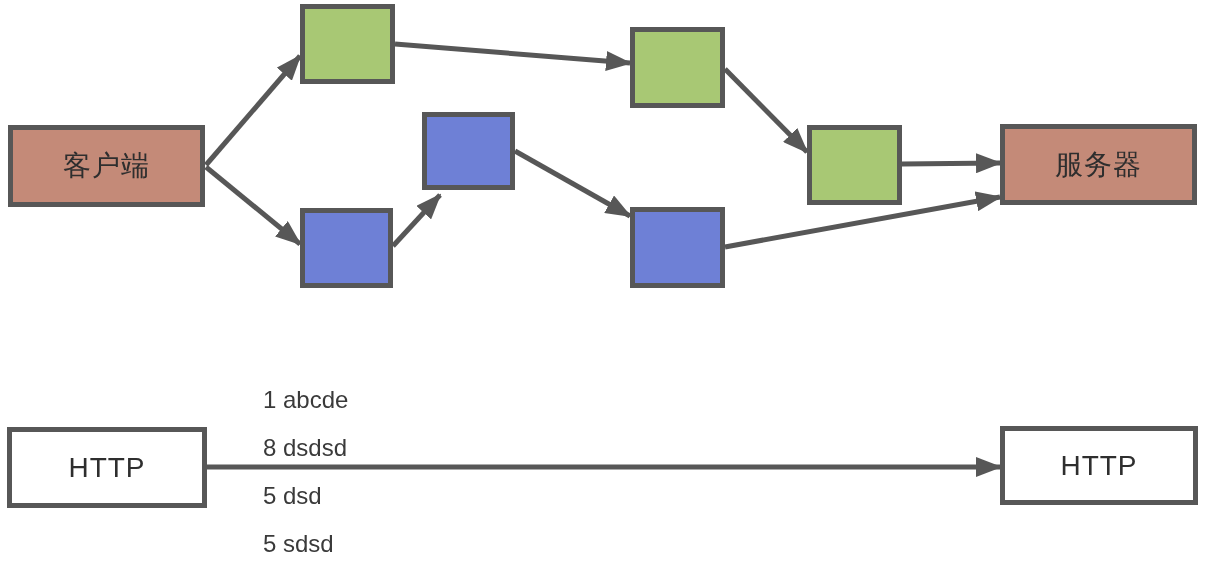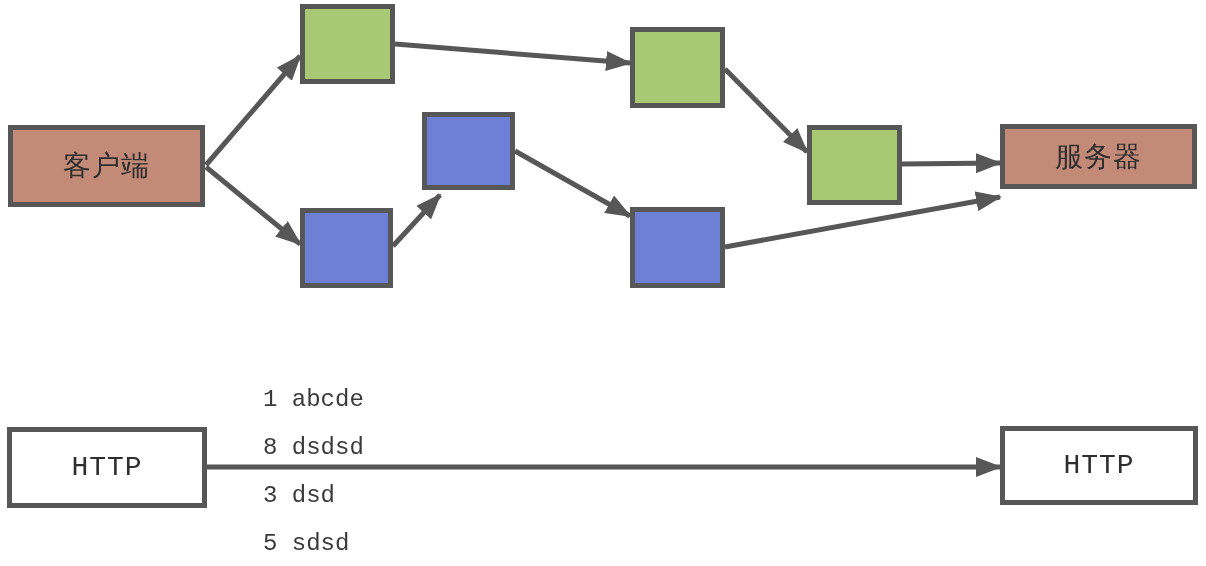--- a/index.html
+++ b/index.html
@@ -2,21 +2,21 @@
 <html style="--color-salmon: #c48a78; --color-green: #a8c874; --color-blue: #6e80d6; --color-white: #ffffff; --color-stroke: #575757; --color-text: #2e2e2e;"><head>
 <meta charset="utf-8">
 <style>
   :root {
     --color-salmon:#c48a78; --color-green:#a8c874; --color-blue:#6e80d6;
     --color-white:#ffffff; --color-stroke:#575757; --color-text:#2e2e2e;
   }
   html,body { margin:0; padding:0; background:#ffffff; }
   .canvas {
     position:relative; width:1206px; height:566px; background:#ffffff;
-    font-family:Liberation Mono, monospace; overflow:hidden;
+    font-family:Liberation Sans, sans-serif; overflow:hidden;
   }
   svg.edge-layer { position:absolute; left:0; top:0; width:1206px; height:566px; }
   .edge { stroke:var(--color-stroke); stroke-width:5; fill:none; }
   .node {
     position:absolute; box-sizing:border-box;
     border:5px solid var(--color-stroke);
     display:flex; align-items:center; justify-content:center;
     font-size:28px; color:var(--color-text); letter-spacing:1px;
   }
   .node .label { white-space:nowrap; }
@@ -66,32 +66,32 @@
   </div>
 
   <div class="node" style="left: 422px; top: 112px; width: 93px; height: 78px; background: rgb(110, 128, 214);">
     <span class="label"></span>
   </div>
 
   <div class="node" style="left: 630px; top: 207px; width: 95px; height: 81px; background: rgb(110, 128, 214);">
     <span class="label"></span>
   </div>
 
-  <div class="node" style="left: 1000px; top: 124px; width: 197px; height: 65px; background: rgb(196, 138, 120);">
+  <div class="node" style="left: 1000px; top: 124px; width: 197px; height: 81px; background: rgb(196, 138, 120);">
     <span class="label">服务器</span>
   </div>
 
   <div class="node" style="left: 7px; top: 427px; width: 200px; height: 81px; background: rgb(255, 255, 255);">
     <span class="label">HTTP</span>
   </div>
 
   <div class="node" style="left: 1000px; top: 426px; width: 198px; height: 79px; background: rgb(255, 255, 255);">
     <span class="label">HTTP</span>
   </div>
 
   <div class="notes">
     <div class="note">1 abcde</div>
     <div class="note">8 dsdsd</div>
-    <div class="note">3 dsd</div>
+    <div class="note">5 dsd</div>
     <div class="note">5 sdsd</div>
   </div>
 
 </div>
 
 </body></html>

